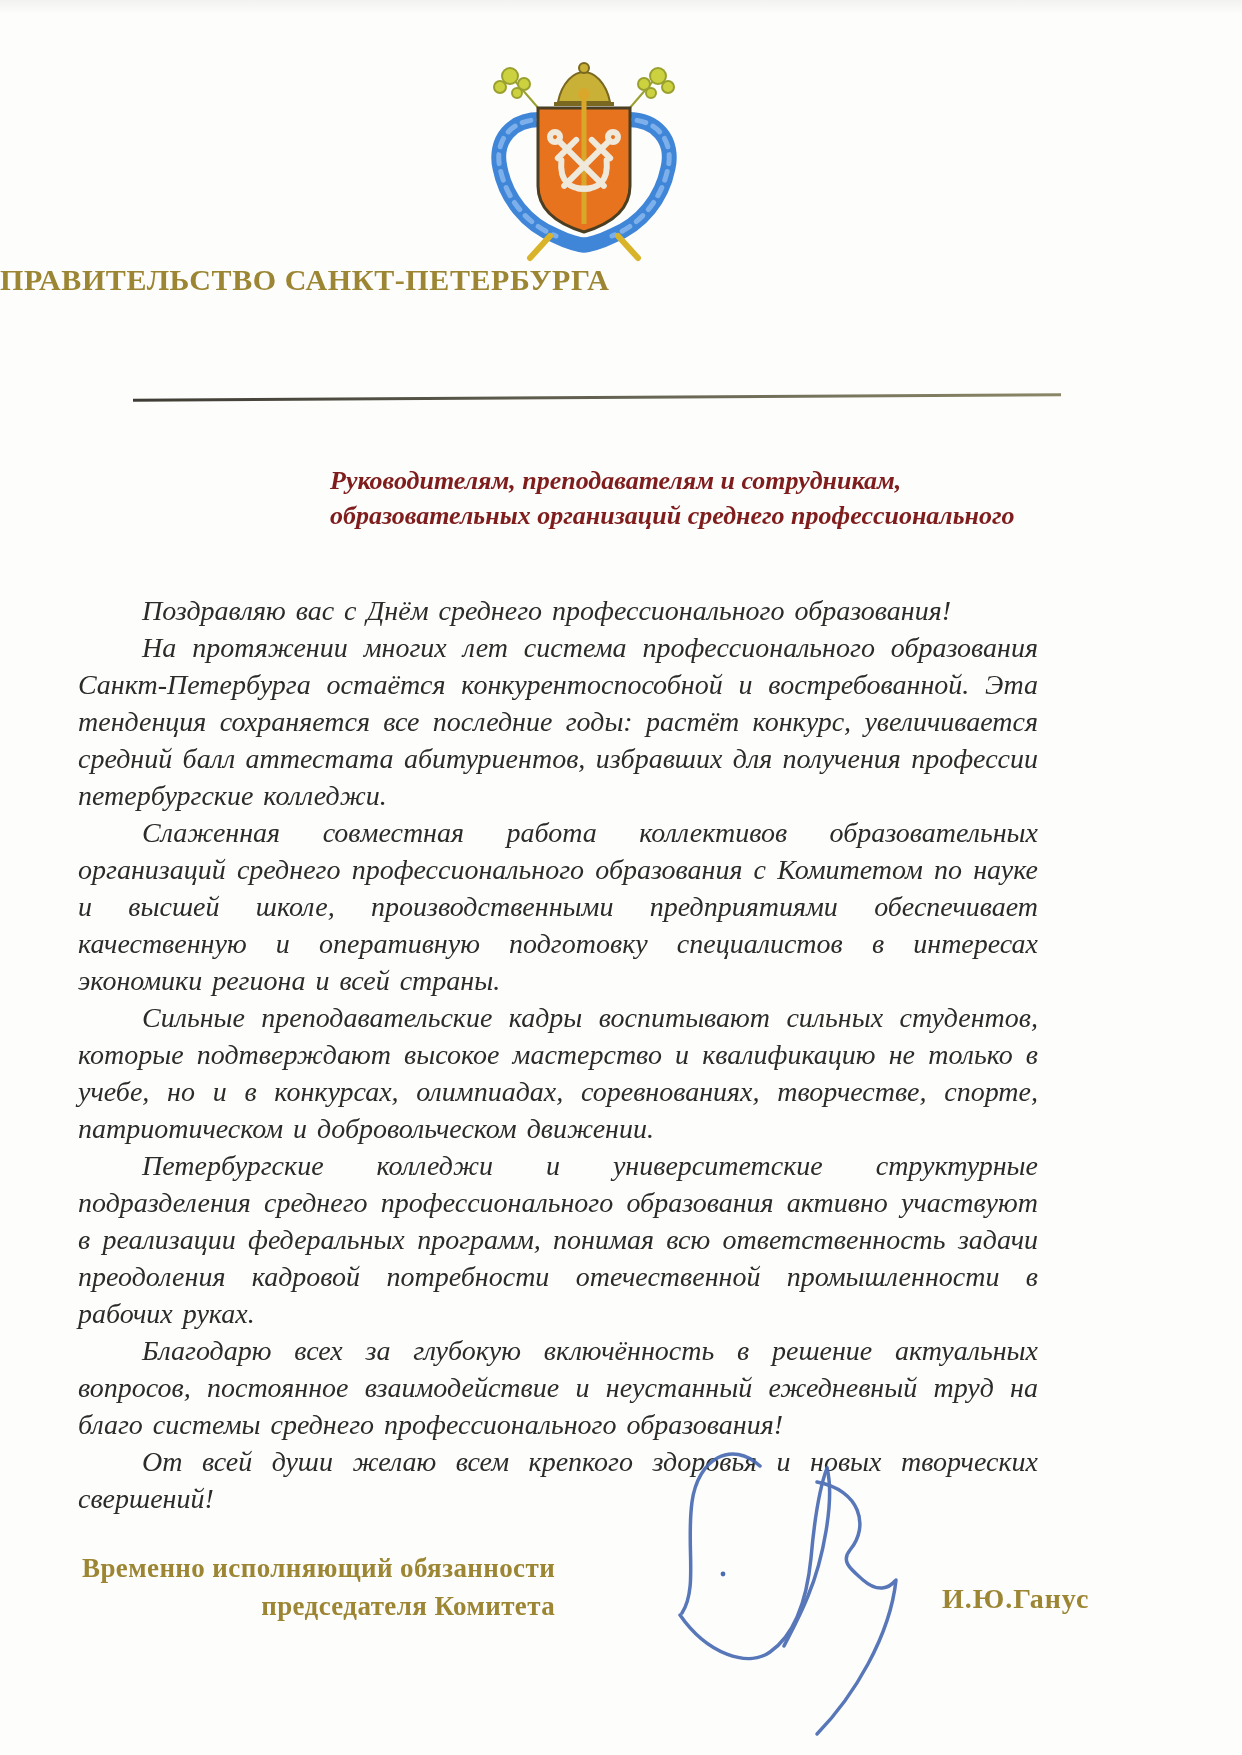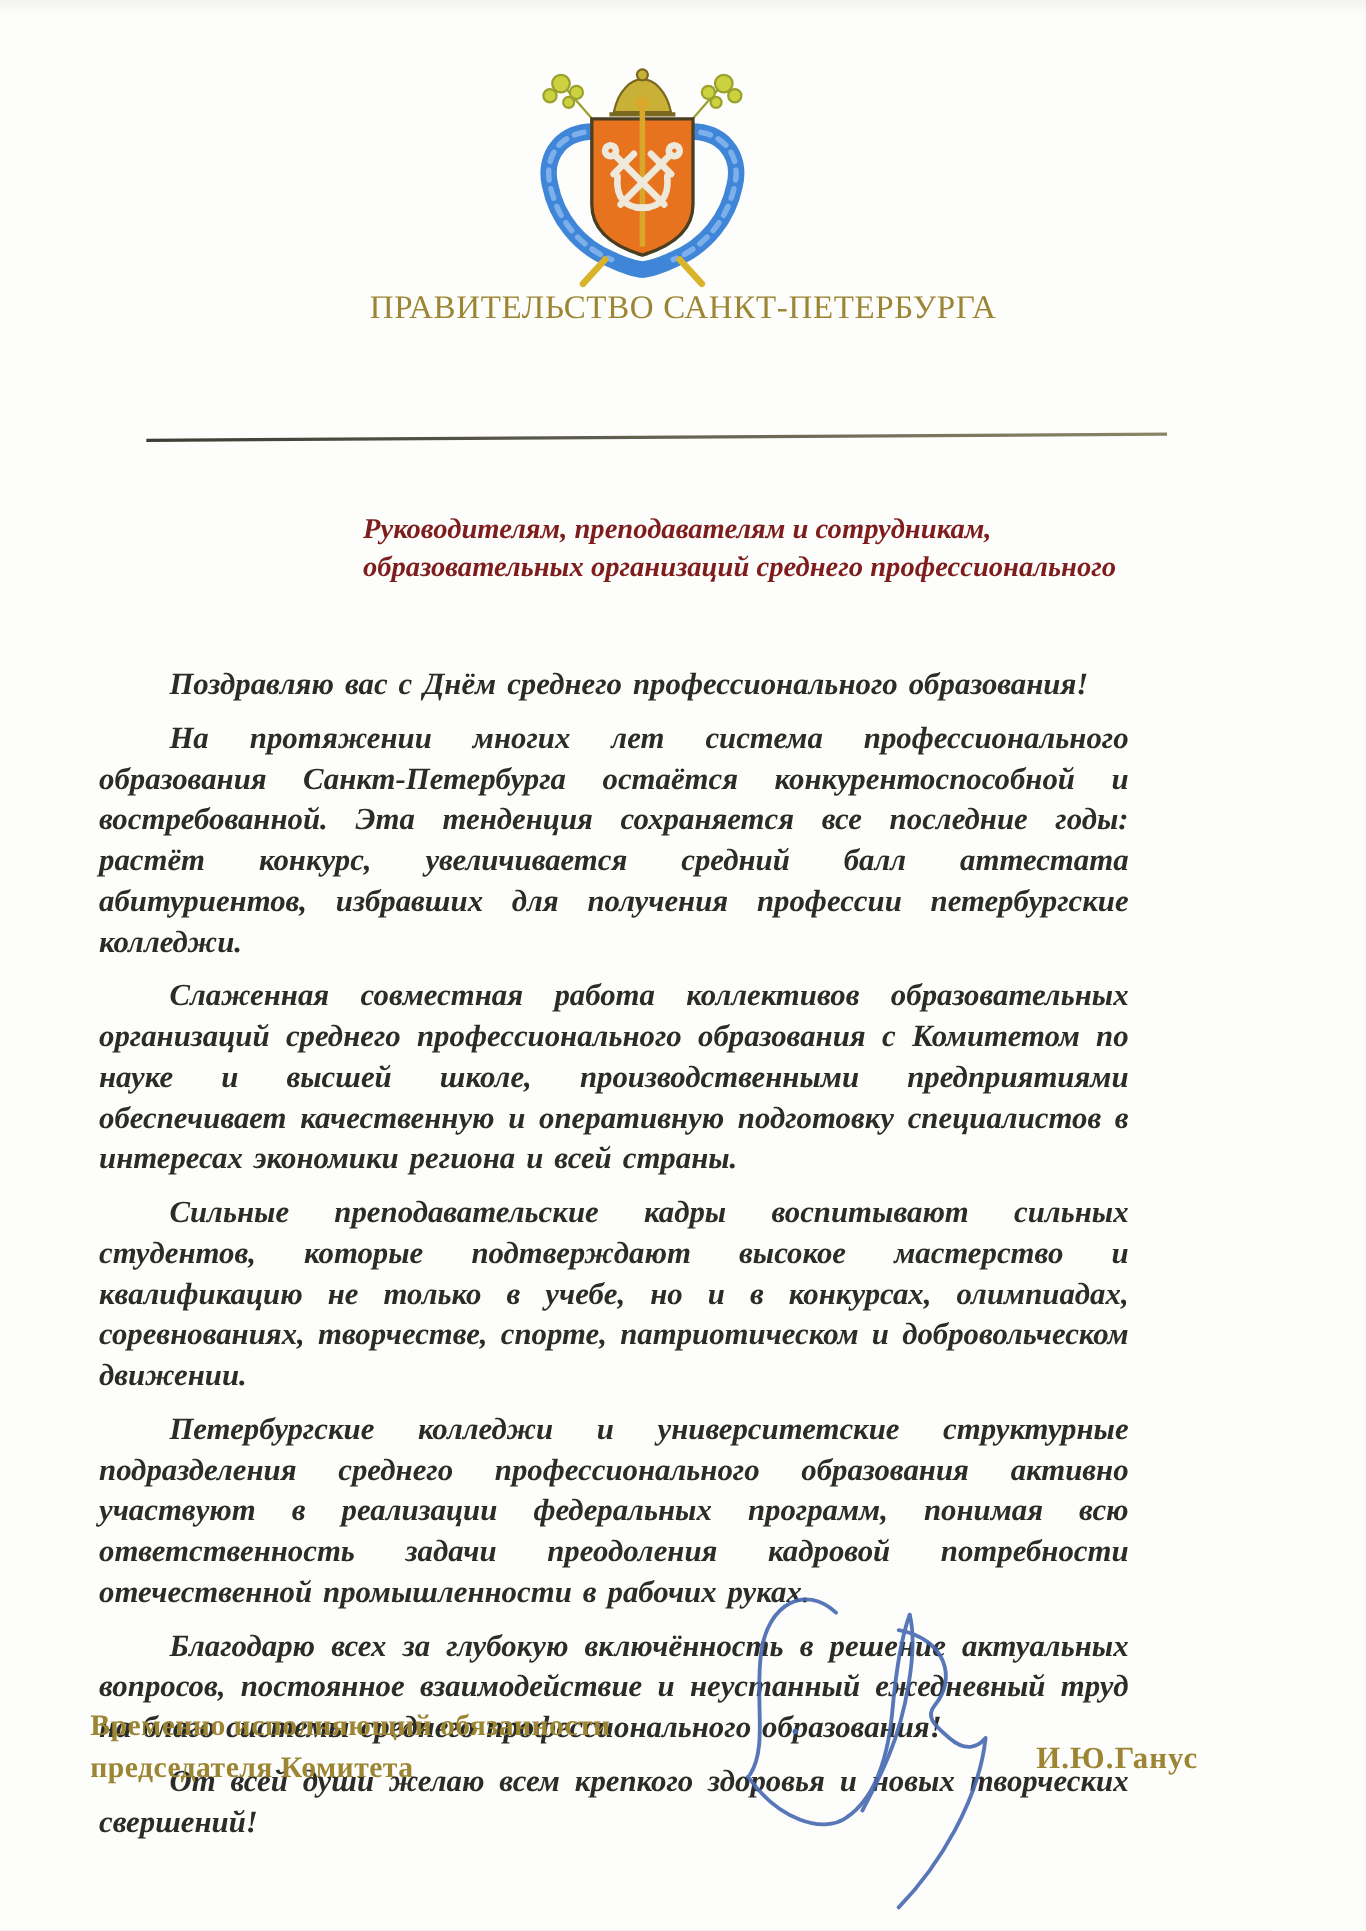--- a/index.html
+++ b/index.html
@@ -5,45 +5,45 @@
   html,body{margin:0;padding:0;background:#e8e8e8;}
   .page{
     position:relative;width:1242px;height:1755px;margin:0 auto;
     background:#fdfdfc;overflow:hidden;
     font-family:"Liberation Serif","DejaVu Serif",serif;
   }
   .scan-edge{position:absolute;top:0;left:0;right:0;height:14px;
     background:linear-gradient(#f2f2f1,#fdfdfc);}
   .arms{position:absolute;top:56px;left:444px;width:280px;height:210px;}
   .letterhead{
-    position:absolute;top:260px;left:0;width:100%;text-align:center;
-    color:#9c8633;font-weight:normal;font-size:30px;line-height:40px;
+    position:absolute;top:260px;left:0;width:100%;
+    color:#9c8633;font-weight:bold;font-size:30px;line-height:40px;
     letter-spacing:.6px;
   }
   .rule{
     position:absolute;top:396px;left:133px;width:928px;height:3px;
     background:linear-gradient(90deg,#3e3c34,#6b6956 60%,#8a8766);
     transform:rotate(-.35deg);
   }
   .addressee{
     position:absolute;top:463px;left:330px;width:760px;
     font-weight:bold;font-style:italic;font-size:26px;line-height:35px;
     color:#7f1d1d;
   }
   .addressee div{white-space:nowrap;}
   .body-text{
     position:absolute;top:592px;left:78px;width:960px;
     font-style:italic;font-size:28px;line-height:37px;color:#2b2b28;
     text-align:justify;word-spacing:3px;
   }
-  .body-text p{margin:12px;text-indent:64px;font-weight:bold;}
+  .body-text p{margin:0;text-indent:64px;}
   .signature-ink{position:absolute;top:1438px;left:612px;width:300px;height:318px;}
   .signoff-title{
     position:absolute;top:1549px;left:82px;color:#9c8633;
-    font-weight:bold;font-size:27px;line-height:38px;letter-spacing:.4px;
+    font-weight:bold;font-size:27px;line-height:38px;letter-spacing:.4px;text-align:right;
   }
   .signoff-name{
     position:absolute;top:1583px;left:942px;color:#9c8633;
     font-weight:bold;font-size:28px;letter-spacing:1px;
   }
 </style>
 </head>
 <body>
 
 <div class="page">

